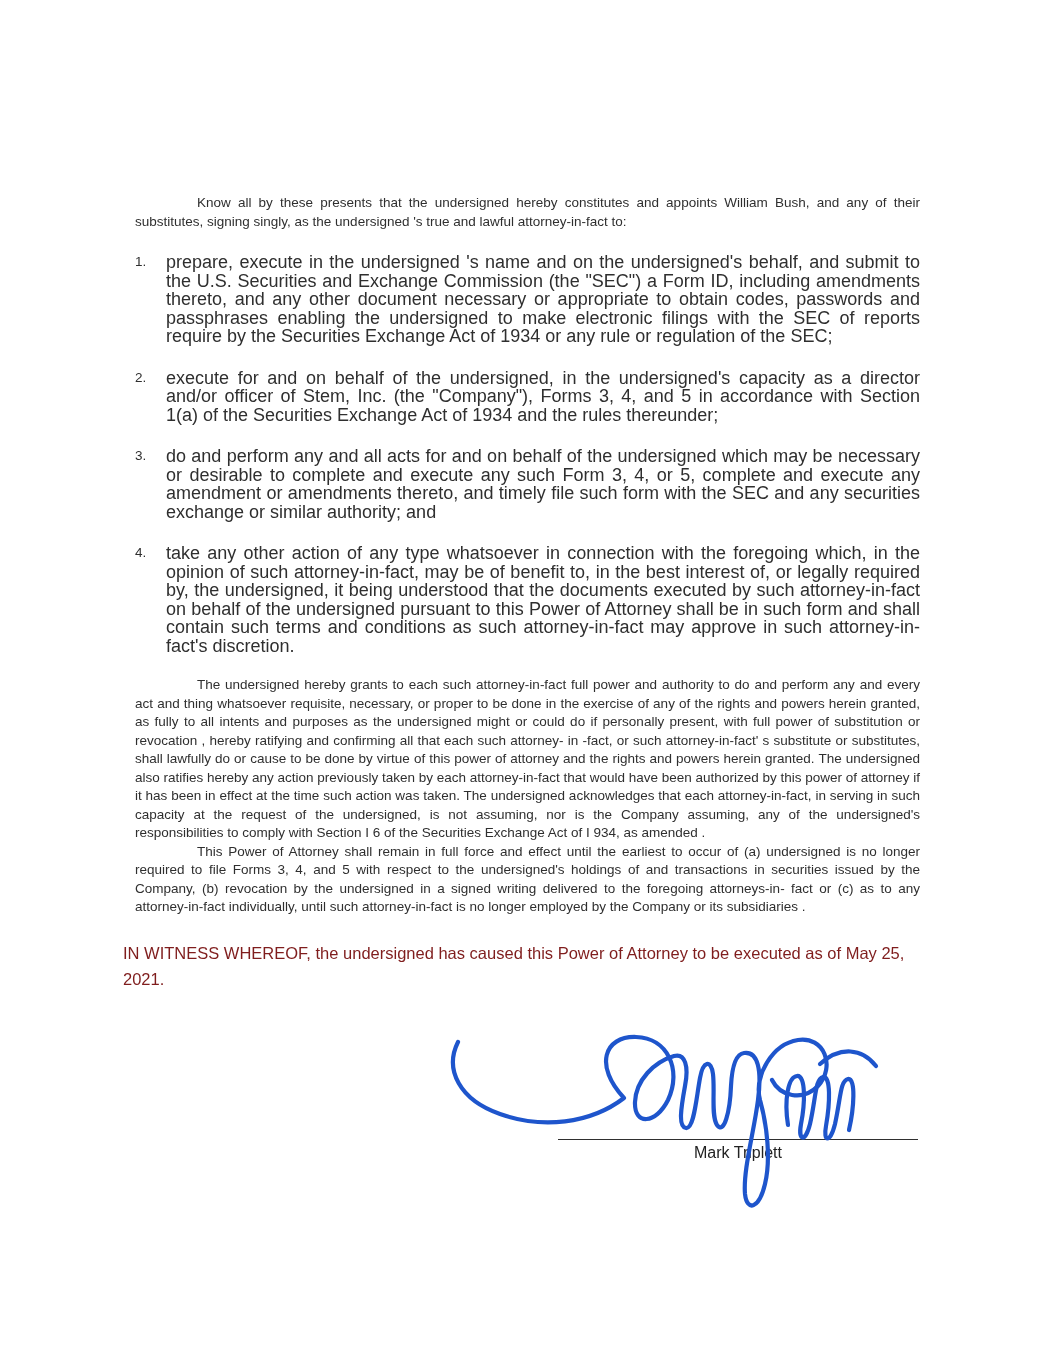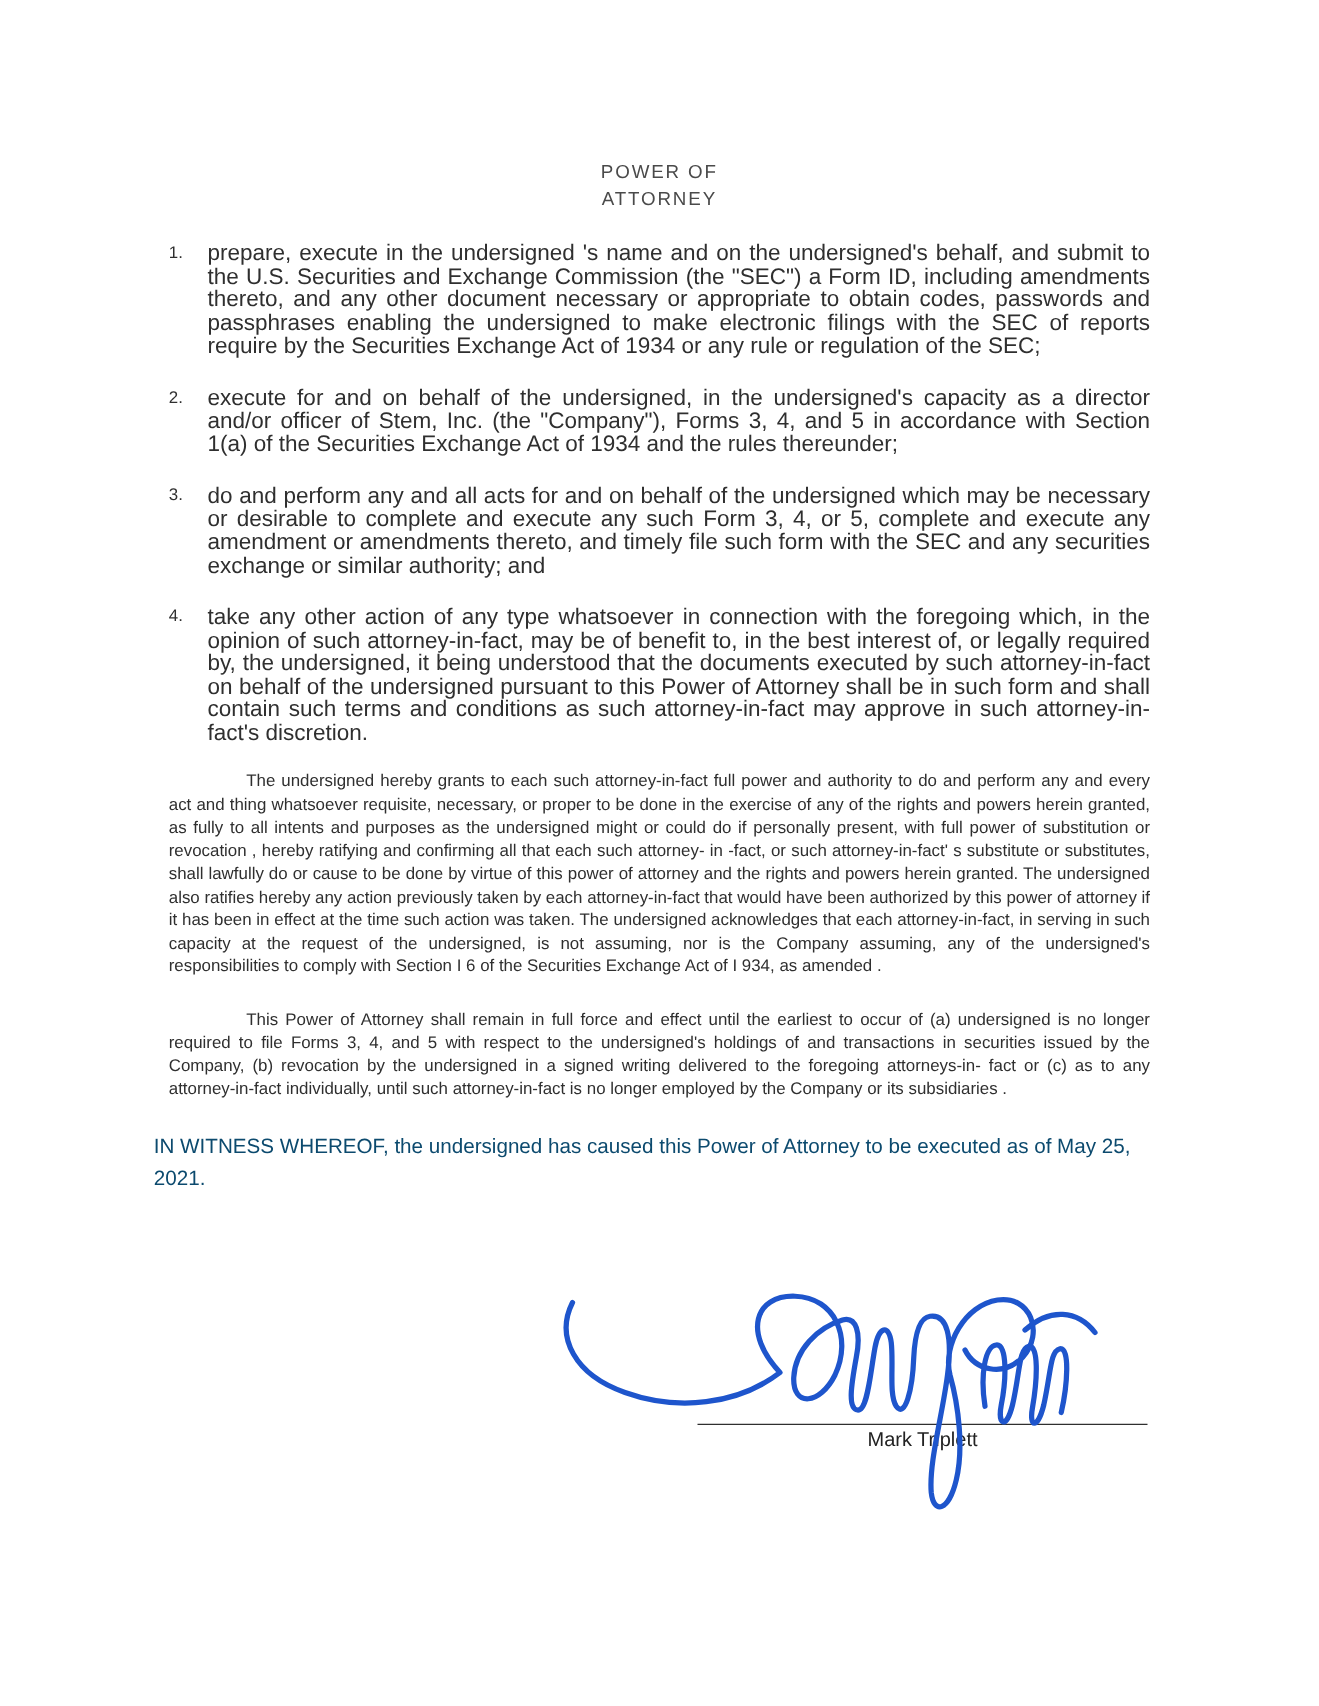--- a/index.html
+++ b/index.html
@@ -32,27 +32,27 @@
     text-align: justify;
   }
   .first-indent { text-indent: 62px; }
   .intro { margin-top: 67px; }
   .items { margin: 22px 0 0 0; padding: 0; list-style: none; }
   .item { display: flex; margin-top: 23px; }
   .item:first-child { margin-top: 22px; }
   .item-num { flex: none; width: 31px; font-size: 13.5px; line-height: 18.5px; }
   .item-text { flex: 1; font-size: 18px; line-height: 18.5px; text-align: justify; }
   .grant-para { margin-top: 21px; }
-  .duration-para { margin-top: 24px; }
+  .duration-para { }
   .witness {
     margin: 23px 0 0 -12px;
     font-size: 16.5px;
     line-height: 26px;
     text-align: left;
-    color: #0c4a6e;
+    color: #7f1d1d;
   }
   .signature-ink {
     position: absolute;
     left: 442px;
     top: 1028px;
     width: 480px;
     height: 190px;
     z-index: 3;
   }
   .sig-line {
@@ -75,25 +75,22 @@
     color: #222222;
     z-index: 2;
   }
 </style>
 </head>
 <body>
 
 <div class="page">
   <div class="content">
 
-    <h1 class="doc-title">
-      <span>POWER OF</span><br>
-      <span>ATTORNEY</span>
-    </h1>
 
+    <p class="para first-indent intro">Know all by these presents that the undersigned hereby constitutes and appoints William Bush, and any of their substitutes, signing singly, as the undersigned 's true and lawful attorney-in-fact to:</p>
 
     <ol class="items">
       <li class="item">
         <span class="item-num">1.</span>
         <span class="item-text">prepare, execute in the undersigned 's name and on the undersigned's behalf, and submit to the U.S. Securities and Exchange Commission (the "SEC") a Form ID, including amendments thereto, and any other document necessary or appropriate to obtain codes, passwords and passphrases enabling the undersigned to make electronic filings with the SEC of reports require by the Securities Exchange Act of 1934 or any rule or regulation of the SEC;</span>
       </li>
       <li class="item">
         <span class="item-num">2.</span>
         <span class="item-text">execute for and on behalf of the undersigned, in the undersigned's capacity as a director and/or officer of Stem, Inc. (the "Company"), Forms 3, 4, and 5 in accordance with Section 1(a) of the Securities Exchange Act of 1934 and the rules thereunder;</span>
       </li>

